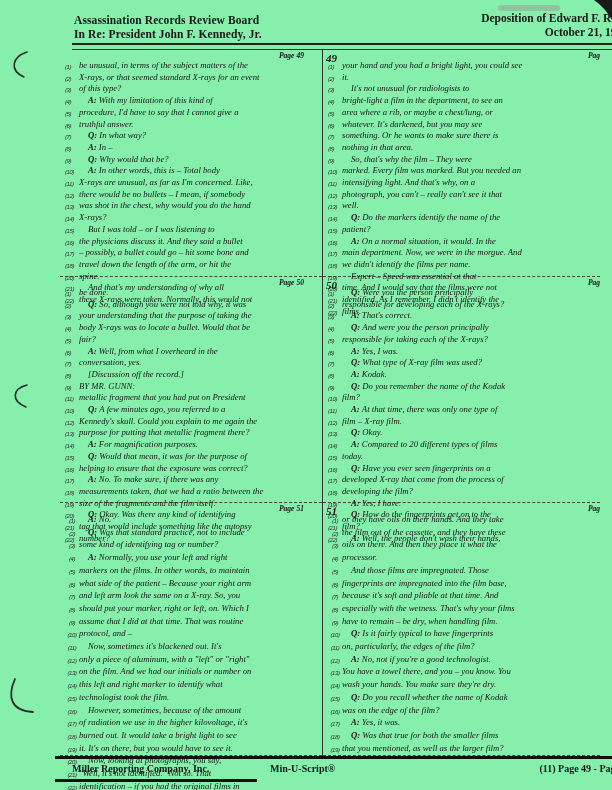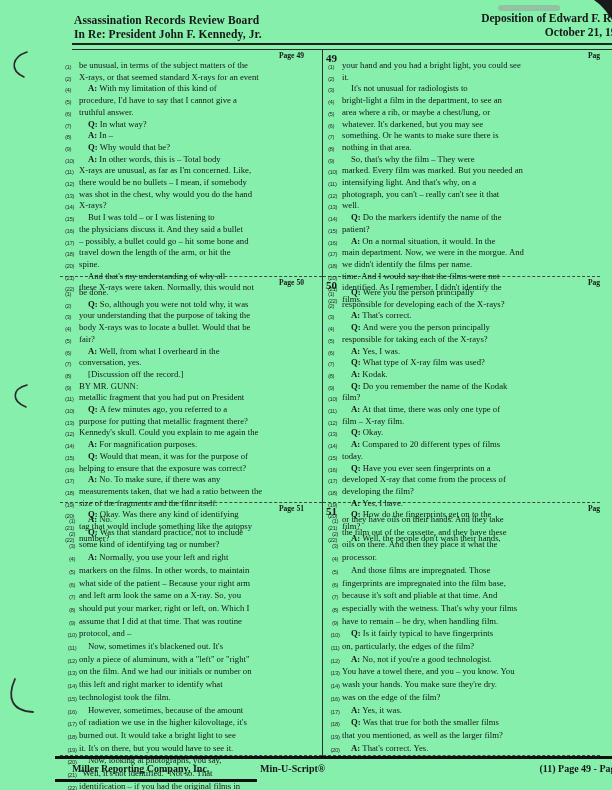--- a/index.html
+++ b/index.html
@@ -9,42 +9,42 @@
     font-family:"Liberation Serif", "DejaVu Serif", serif;
     color:#161616;
   }
   
   .header-left{position:absolute;left:74px;top:13px;font-weight:bold;font-size:11.5px;line-height:14px;letter-spacing:.1px;}
   .header-right{position:absolute;right:-16px;top:11px;text-align:right;font-weight:bold;font-size:11.5px;line-height:14px;}
   .double-rule{position:absolute;left:72px;right:0;top:43px;height:4px;
     border-top:2px solid #222;border-bottom:1.5px solid #2a2a2a;}
   
   .columns{position:absolute;left:60px;top:50px;width:540px;height:706px;display:flex;}
-  .col{position:relative;}
+  .col{position:relative;font-style:italic;}
   .col-left{width:262px;flex:none;}
   .col-right{flex:1;min-width:0;overflow:hidden;border-left:1.4px solid #2f2f2f;}
   .section{position:relative;height:227px;border-bottom:1.2px dashed #454545;box-sizing:border-box;padding-top:1px;}
   .col .section:nth-child(2){height:226px;}
   .col .section:nth-child(3){height:253px;border-bottom:1.2px dashed #454545;}
   .page-label{text-align:right;font-weight:bold;font-size:7.6px;line-height:10px;padding-right:18px;}
   .col-right .page-label{padding-right:0;margin-right:-13px;}
   .corner-num{position:absolute;left:3px;top:2px;font-weight:bold;font-size:11px;}
   .lines{padding-left:5px;}
   .line{display:flex;white-space:nowrap;font-size:8.7px;line-height:9.7px;}
   .col .section:nth-child(3) .line{line-height:10.7px;text-align:center;}
   .ln{flex:none;width:14px;font-family:"Liberation Sans","DejaVu Sans",sans-serif;
       font-size:6px;color:#303030;padding-top:2px;letter-spacing:-.4px;}
   .lt{flex:none;}
   .lt b{font-weight:bold;}
   .ind{padding-left:9px;}
   
   .footer-rule{position:absolute;left:55px;right:0;top:756px;height:3px;background:#101010;}
   .footer{position:absolute;left:0;right:0;top:760px;height:30px;font-weight:bold;font-size:10px;}
   .f-left{position:absolute;left:72px;top:3px;}
-  .f-center{position:absolute;left:260px;top:3px;}
+  .f-center{position:absolute;left:270px;top:3px;}
   .f-right{position:absolute;right:-8px;top:3px;white-space:nowrap;}
   .f-left-underline{position:absolute;left:55px;top:779px;width:202px;height:3px;background:#101010;}
   
   .pen-marks,.corner-blob{position:absolute;pointer-events:none;}
   .pen-marks{left:0;top:0;}
   .corner-blob{right:0;top:0;}
   .smudge{position:absolute;left:498px;top:5px;width:62px;height:6px;background:#9a9892;opacity:.5;border-radius:3px;}
 </style>
 </head>
 <body>
@@ -75,20 +75,24 @@
           <div class="lines">
             <div class="line">
               <span class="ln">(1)</span>
               <span class="lt">be unusual, in terms of the subject matters of the</span>
             </div>
             <div class="line">
               <span class="ln">(2)</span>
               <span class="lt">X-rays, or that seemed standard X-rays for an event</span>
             </div>
             <div class="line">
+              <span class="ln">(3)</span>
+              <span class="lt">of this type?</span>
+            </div>
+            <div class="line">
               <span class="ln">(4)</span>
               <span class="lt ind"><b>A: </b>With my limitation of this kind of</span>
             </div>
             <div class="line">
               <span class="ln">(5)</span>
               <span class="lt">procedure, I'd have to say that I cannot give a</span>
             </div>
             <div class="line">
               <span class="ln">(6)</span>
               <span class="lt">truthful answer.</span>
@@ -196,26 +200,26 @@
             </div>
             <div class="line">
               <span class="ln">(11)</span>
               <span class="lt">metallic fragment that you had put on President</span>
             </div>
             <div class="line">
               <span class="ln">(10)</span>
               <span class="lt ind"><b>Q: </b>A few minutes ago, you referred to a</span>
             </div>
             <div class="line">
+              <span class="ln">(12)</span>
+              <span class="lt">Kennedy's skull. Could you explain to me again the</span>
+            </div>
+            <div class="line">
               <span class="ln">(13)</span>
               <span class="lt">purpose for putting that metallic fragment there?</span>
-            </div>
-            <div class="line">
-              <span class="ln">(12)</span>
-              <span class="lt">Kennedy's skull. Could you explain to me again the</span>
             </div>
             <div class="line">
               <span class="ln">(14)</span>
               <span class="lt ind"><b>A: </b>For magnification purposes.</span>
             </div>
             <div class="line">
               <span class="ln">(15)</span>
               <span class="lt ind"><b>Q: </b>Would that mean, it was for the purpose of</span>
             </div>
             <div class="line">
@@ -413,20 +417,24 @@
             </div>
             <div class="line">
               <span class="ln">(17)</span>
               <span class="lt">main department. Now, we were in the morgue. And</span>
             </div>
             <div class="line">
               <span class="ln">(18)</span>
               <span class="lt">we didn't identify the films per name.</span>
             </div>
             <div class="line">
+              <span class="ln">(19)</span>
+              <span class="lt ind">Expert – Speed was essential at that</span>
+            </div>
+            <div class="line">
               <span class="ln">(20)</span>
               <span class="lt">time. And I would say that the films were not</span>
             </div>
             <div class="line">
               <span class="ln">(21)</span>
               <span class="lt">identified. As I remember, I didn't identify the</span>
             </div>
             <div class="line">
               <span class="ln">(22)</span>
               <span class="lt">films.</span>
@@ -579,20 +587,24 @@
               <span class="ln">(12)</span>
               <span class="lt ind"><b>A: </b>No, not if you're a good technologist.</span>
             </div>
             <div class="line">
               <span class="ln">(13)</span>
               <span class="lt">You have a towel there, and you – you know. You</span>
             </div>
             <div class="line">
               <span class="ln">(14)</span>
               <span class="lt">wash your hands. You make sure they're dry.</span>
+            </div>
+            <div class="line">
+              <span class="ln">(15)</span>
+              <span class="lt ind"><b>Q: </b>Do you recall whether the name of Kodak</span>
             </div>
             <div class="line">
               <span class="ln">(16)</span>
               <span class="lt">was on the edge of the film?</span>
             </div>
             <div class="line">
               <span class="ln">(17)</span>
               <span class="lt ind"><b>A: </b>Yes, it was.</span>
             </div>
             <div class="line">

